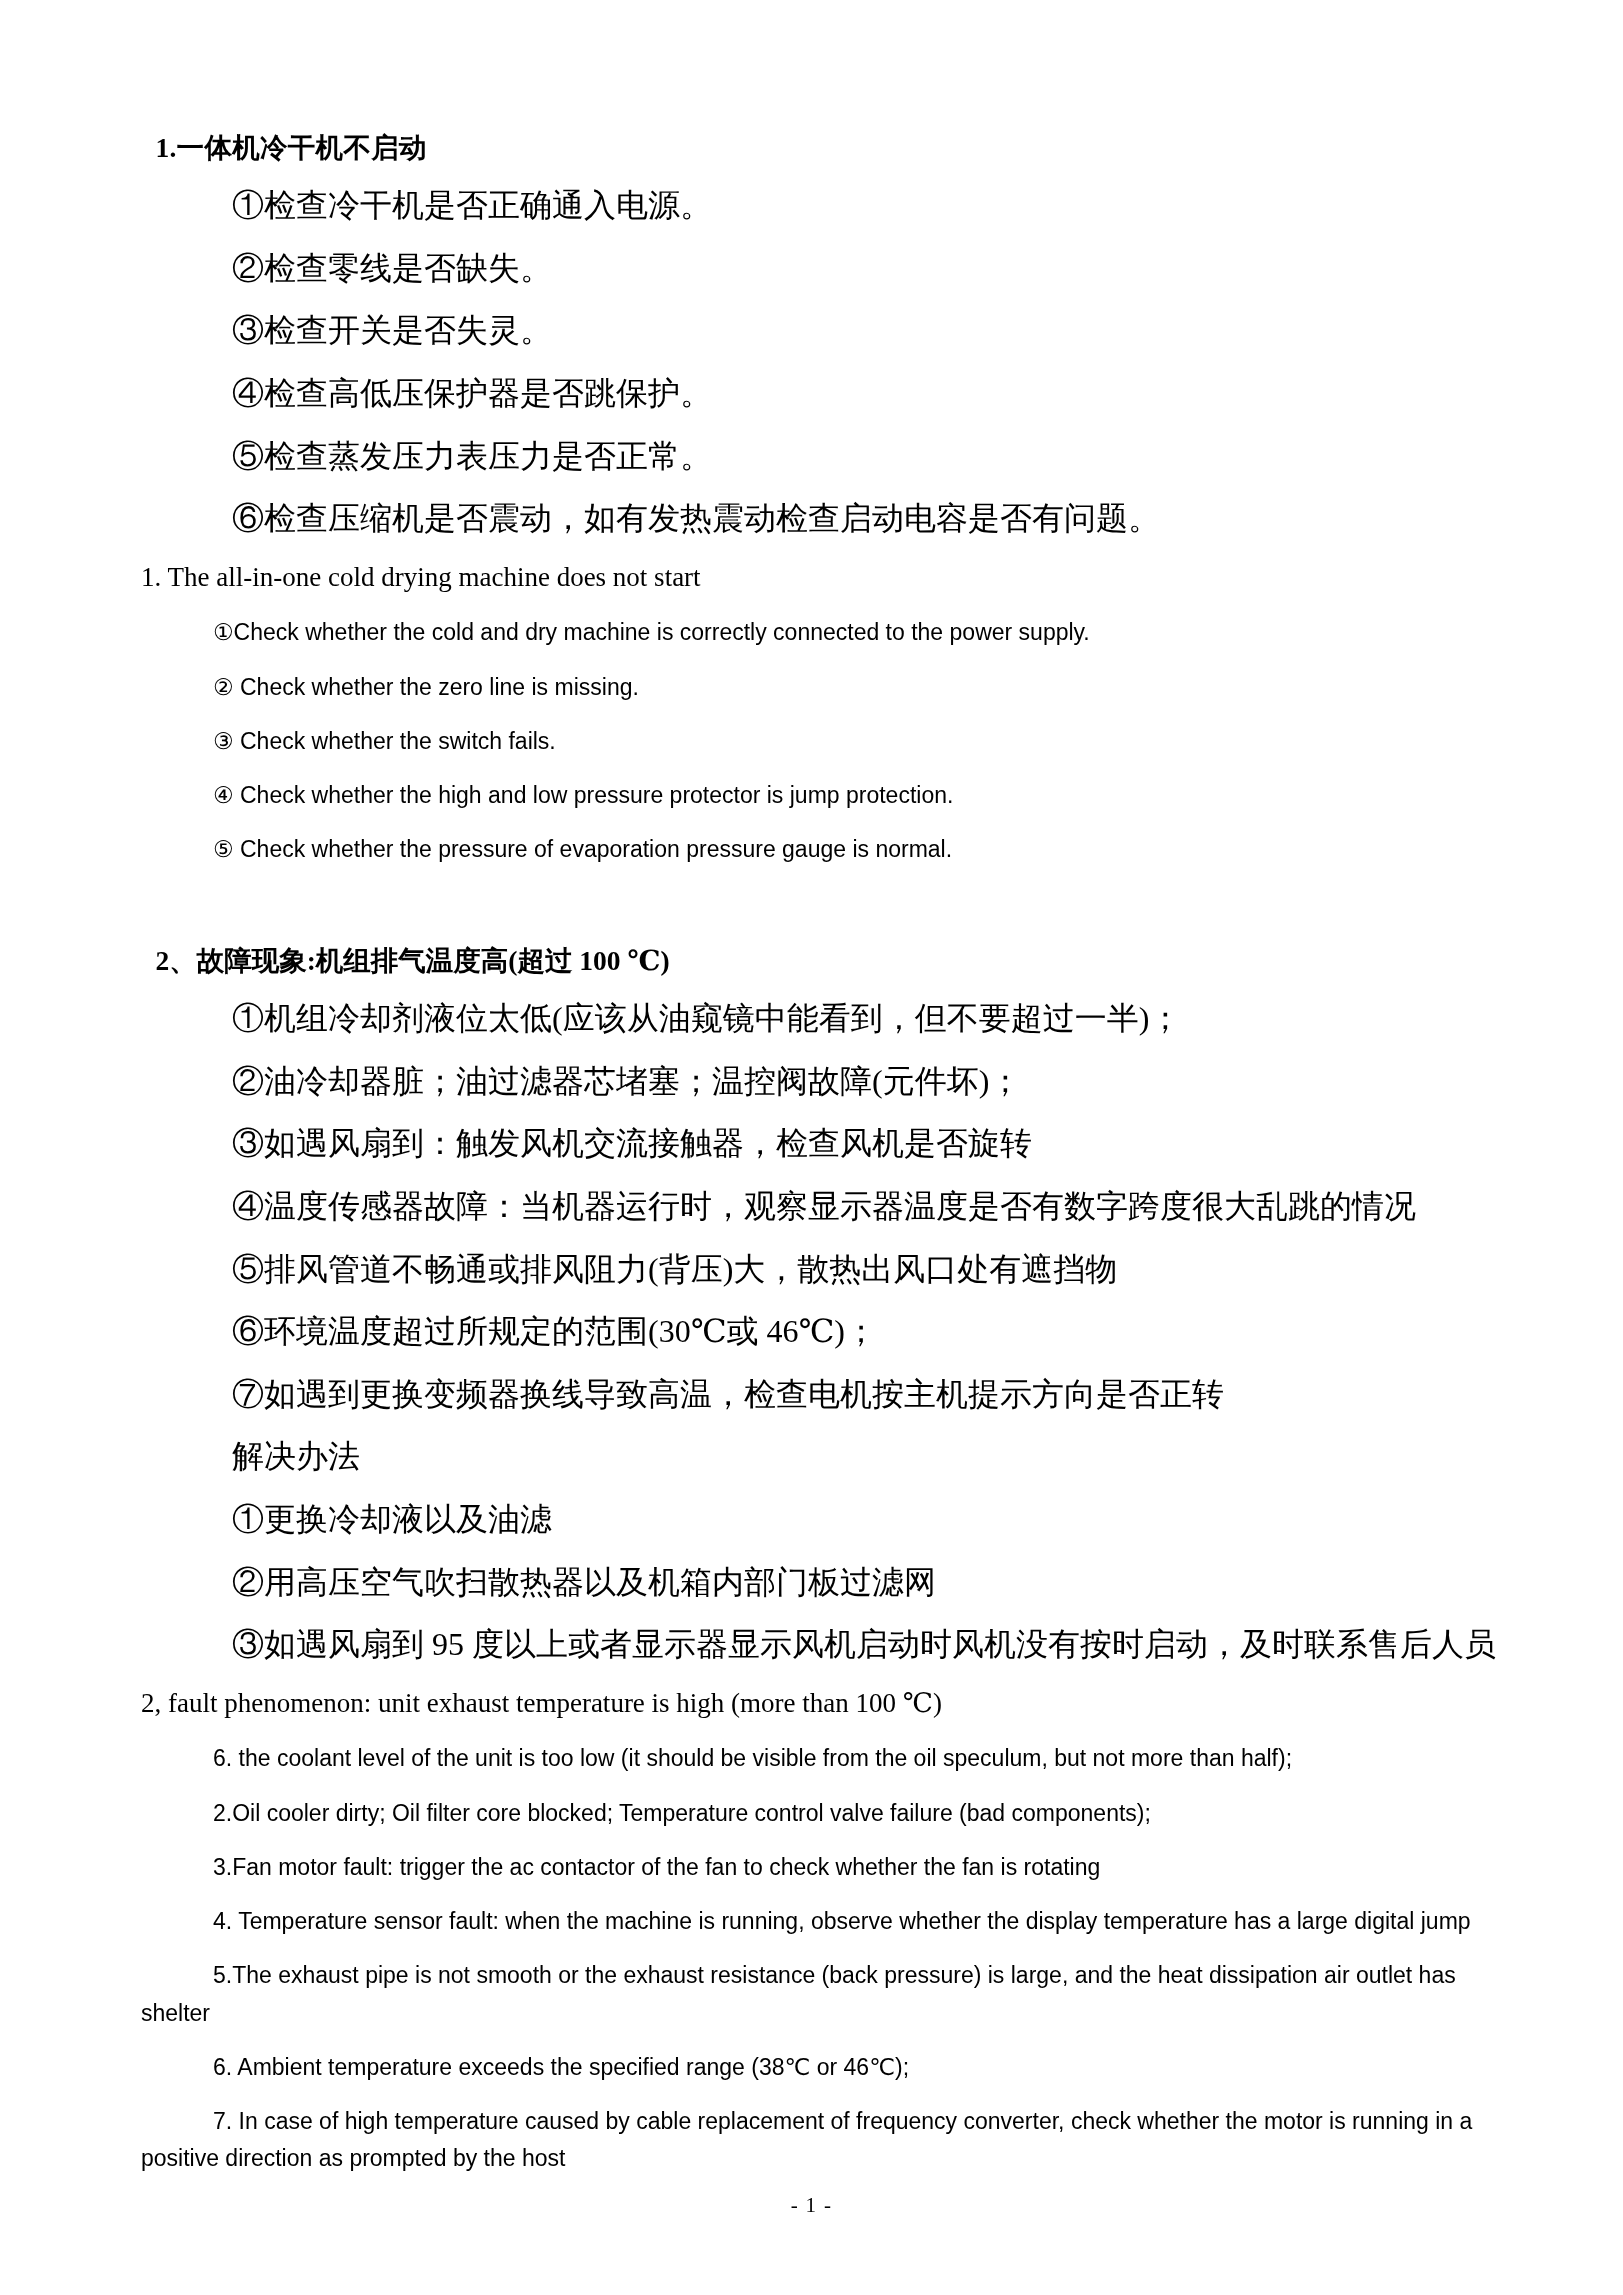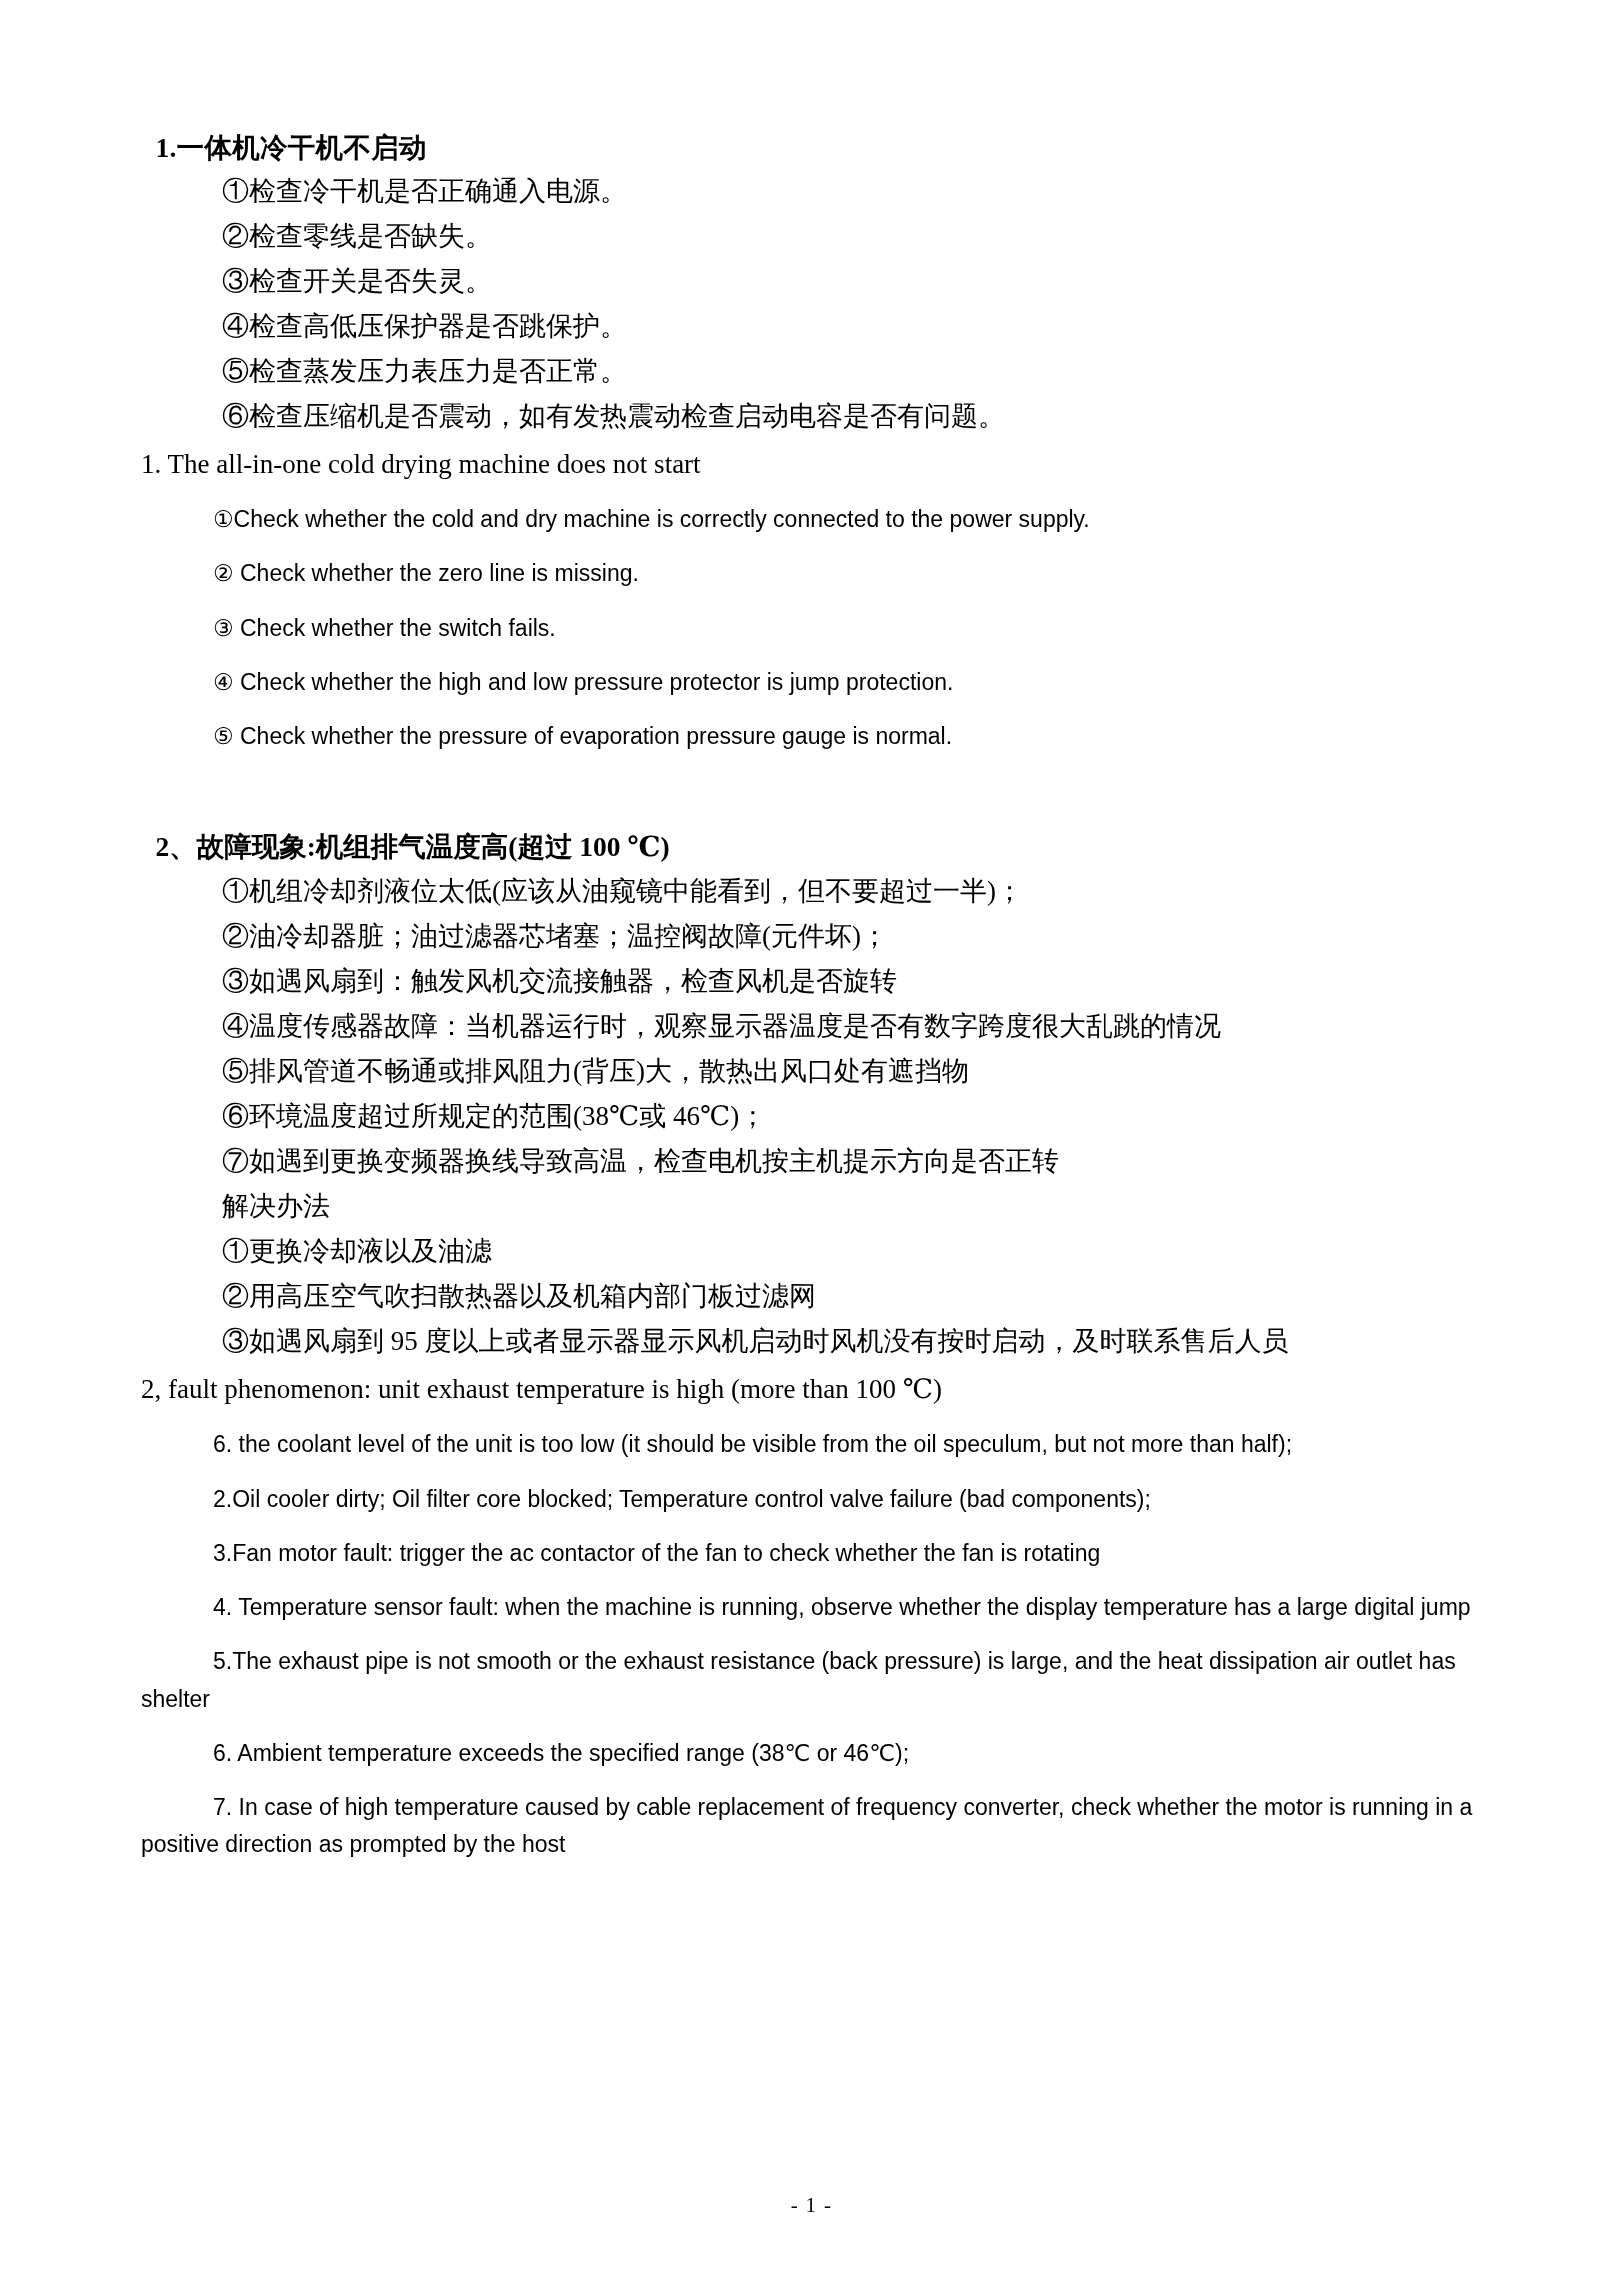--- a/index.html
+++ b/index.html
@@ -32,23 +32,23 @@
     font-weight: bold;
     font-size: 27.5px;
     line-height: 1.42;
     letter-spacing: 0.3px;
     margin: 0 0 2.6px 0;
     padding-left: 14.4px;
   }
 
   .cn-item {
     font-family: "Liberation Serif", "DejaVu Serif", serif;
-    font-size: 27px;
+    font-size: 32px;
     line-height: 1.52;
-    margin: 4px;
+    margin: 14px;
     padding-left: 77px;
     text-indent: 0;
     white-space: nowrap;
   }
 
   .en-heading {
     font-family: "Liberation Serif", "DejaVu Serif", serif;
     font-size: 27px;
     line-height: 1.5;
     margin: 6.5px 0 0 0;
@@ -124,21 +124,21 @@
 
   <div>
 
     <p class="section2-heading">2、故障现象:机组排气温度高(超过 100 ℃)</p>
 
     <p class="cn-item">①机组冷却剂液位太低(应该从油窥镜中能看到，但不要超过一半)；</p>
     <p class="cn-item">②油冷却器脏；油过滤器芯堵塞；温控阀故障(元件坏)；</p>
     <p class="cn-item">③如遇风扇到：触发风机交流接触器，检查风机是否旋转</p>
     <p class="cn-item">④温度传感器故障：当机器运行时，观察显示器温度是否有数字跨度很大乱跳的情况</p>
     <p class="cn-item">⑤排风管道不畅通或排风阻力(背压)大，散热出风口处有遮挡物</p>
-    <p class="cn-item">⑥环境温度超过所规定的范围(38℃或 46℃)；</p>
+    <p class="cn-item">⑥环境温度超过所规定的范围(30℃或 46℃)；</p>
     <p class="cn-item">⑦如遇到更换变频器换线导致高温，检查电机按主机提示方向是否正转</p>
 
     <p class="cn-item">解决办法</p>
 
     <p class="cn-item">①更换冷却液以及油滤</p>
     <p class="cn-item">②用高压空气吹扫散热器以及机箱内部门板过滤网</p>
     <p class="cn-item">③如遇风扇到 95 度以上或者显示器显示风机启动时风机没有按时启动，及时联系售后人员</p>
 
     <p class="en-heading">2, fault phenomenon: unit exhaust temperature is high (more than 100 ℃)</p>
 

